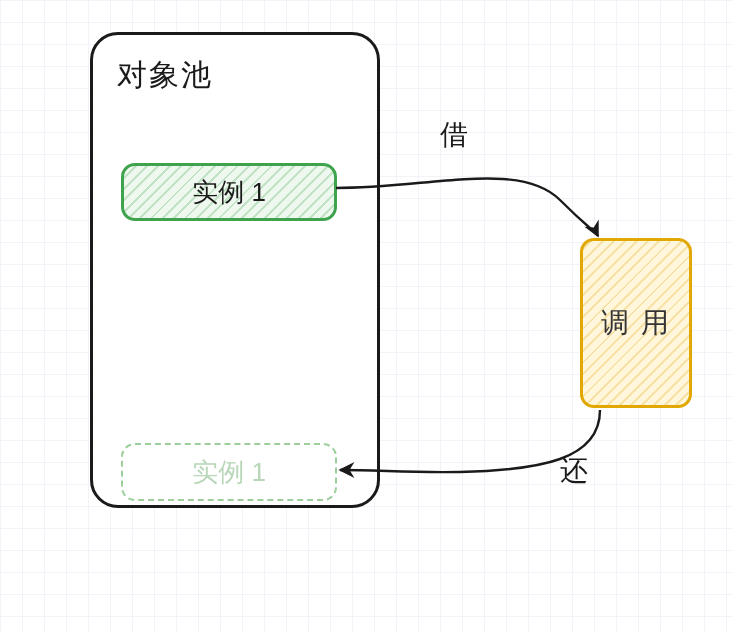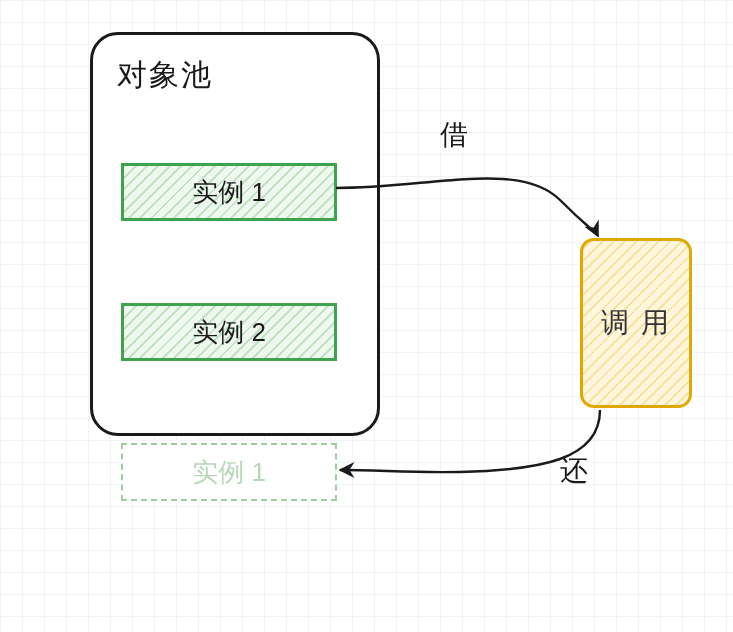--- a/index.html
+++ b/index.html
@@ -31,41 +31,41 @@
     width: 733px;
     height: 632px;
     pointer-events: none;
     z-index: 3;
   }
   .pool {
     position: absolute;
     left: 90px;
     top: 32px;
     width: 290px;
-    height: 404px;
+    height: 476px;
     border: 3px solid #1a1a1a;
     border-radius: 28px;
     background: #fff;
     box-sizing: border-box;
     z-index: 2;
   }
   .pool-title {
     position: absolute;
     left: 24px;
     top: 20px;
     font-size: 30px;
     color: #1a1a1a;
     letter-spacing: 2px;
   }
   .instance {
     position: absolute;
     left: 28px;
     width: 216px;
     height: 58px;
-    border-radius: 0;
+    border-radius: 14px;
     display: flex;
     align-items: center;
     justify-content: center;
     font-size: 26px;
     box-sizing: border-box;
     z-index: 2;
   }
   .instance.active {
     border: 3px solid #3fa34d;
     background-color: #eef8ee;
@@ -133,23 +133,20 @@
 
 <div class="stage">
 
   <div class="pool">
     <div class="pool-title">对象池</div>
 
     <div class="instance active inst1">
       <span>实例 1</span>
     </div>
 
-    <div class="instance active inst2">
-      <span>实例 2</span>
-    </div>
 
     <div class="instance ghost inst3">
       <span>实例 1</span>
     </div>
   </div>
 
   <div class="caller">
     <div class="caller-text">
       <span>调 用</span><br>
     </div>

